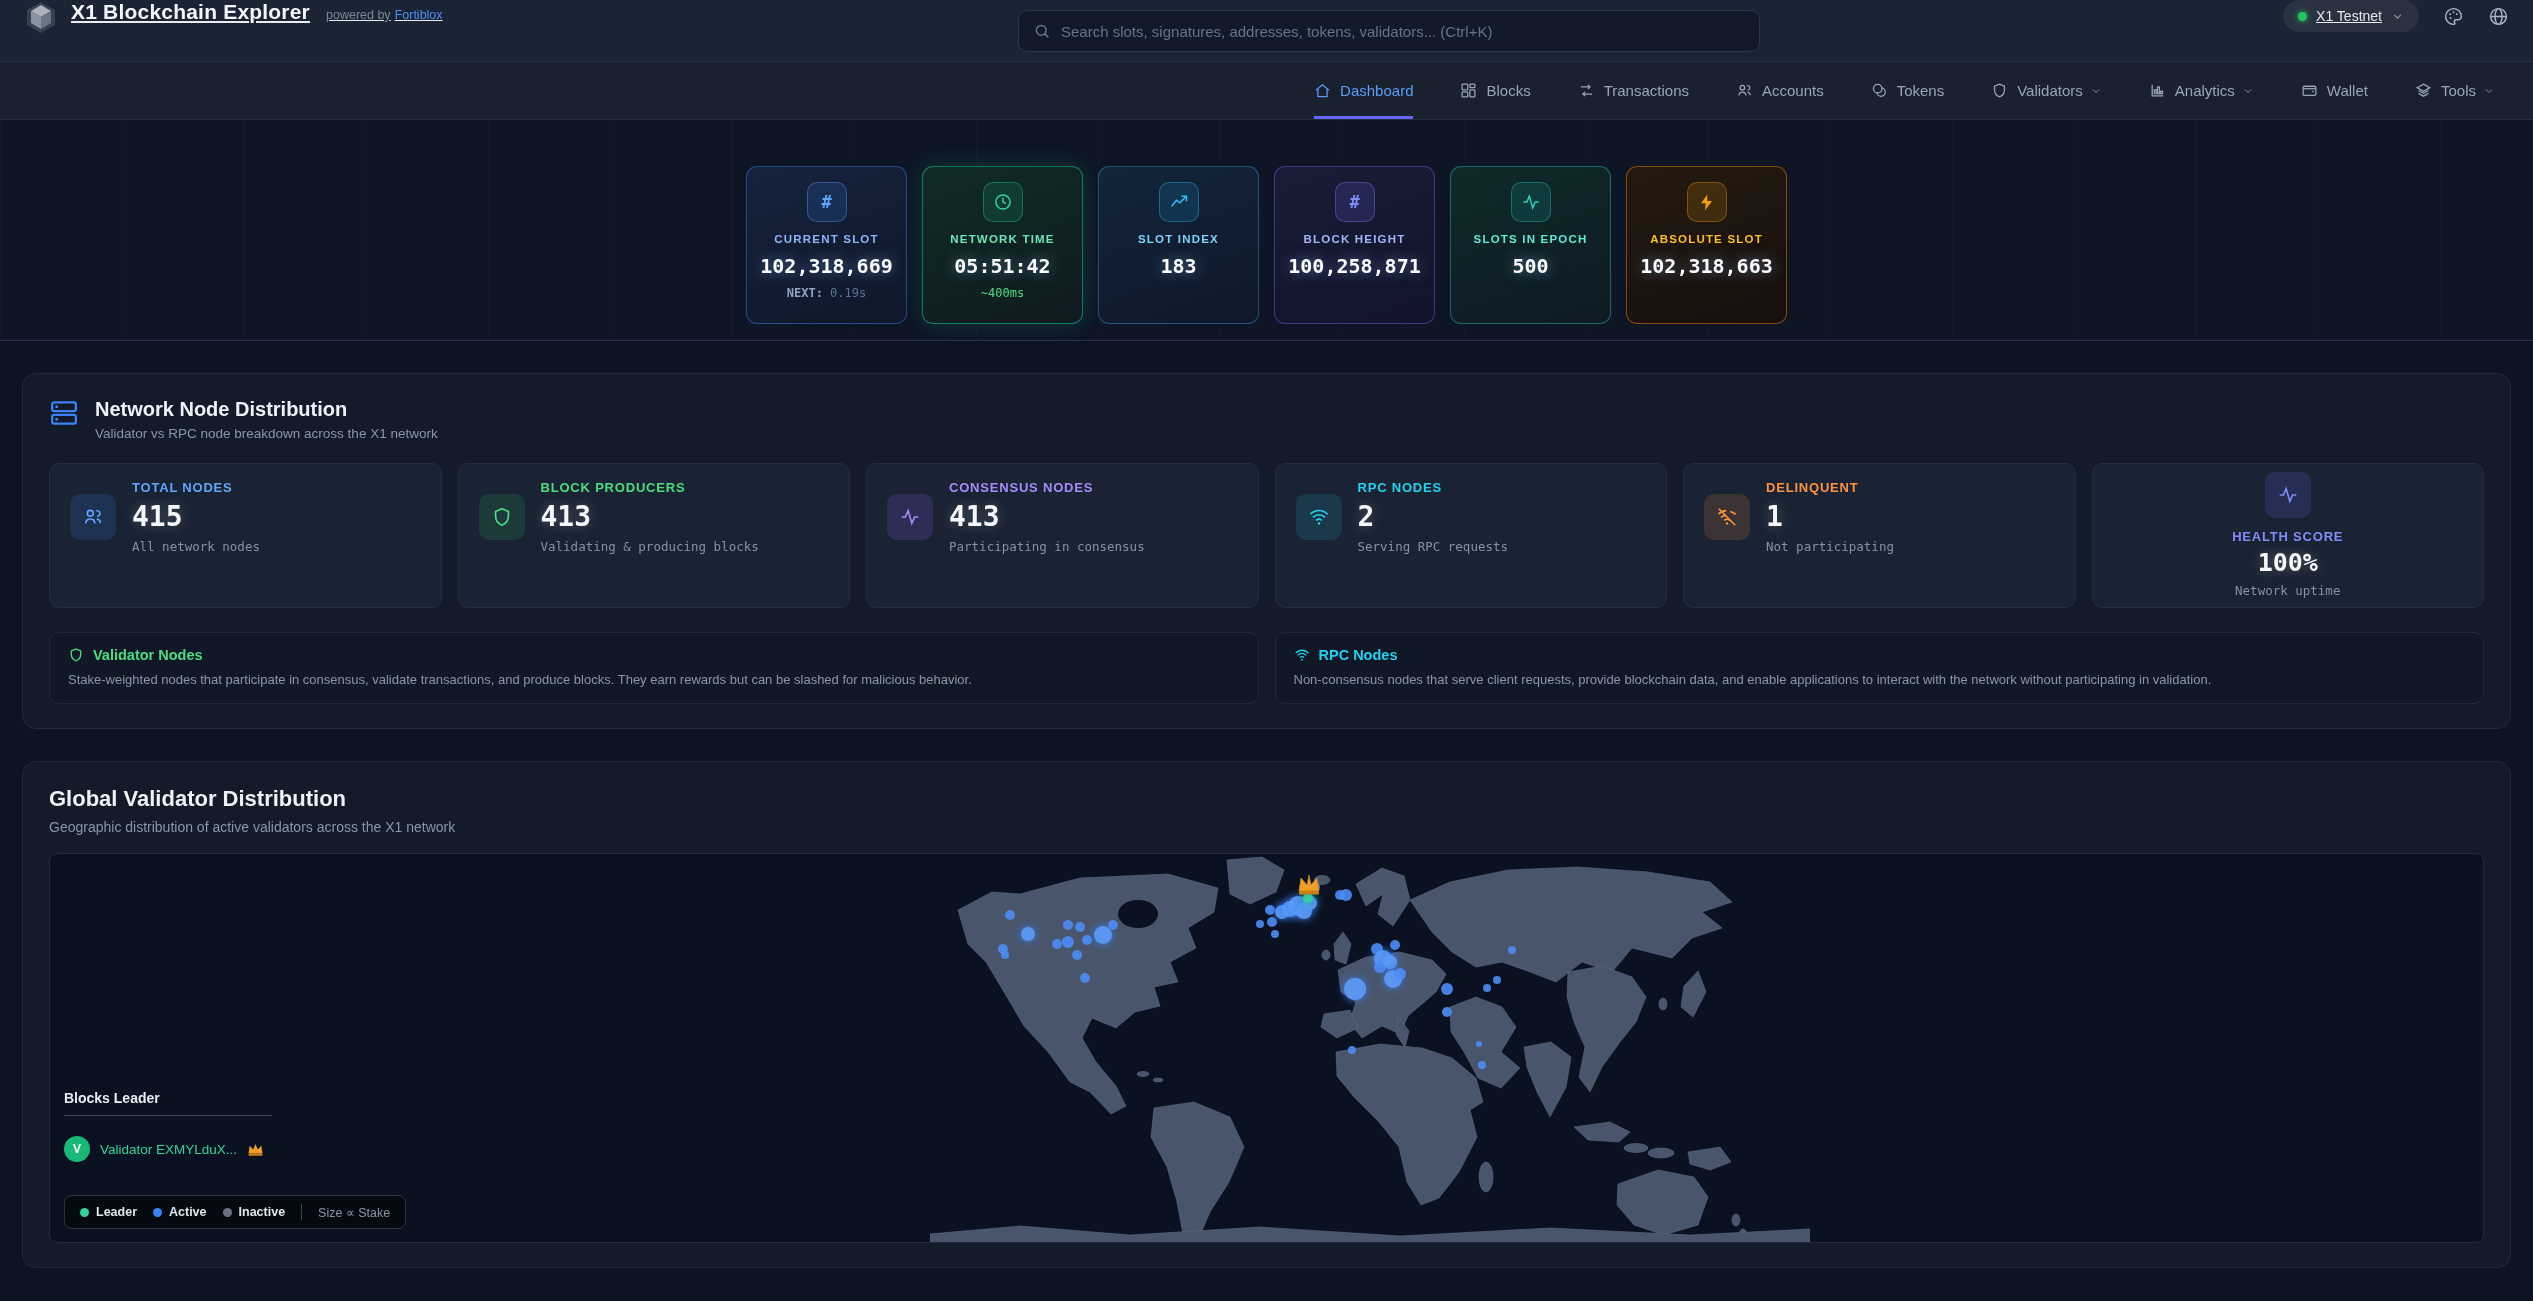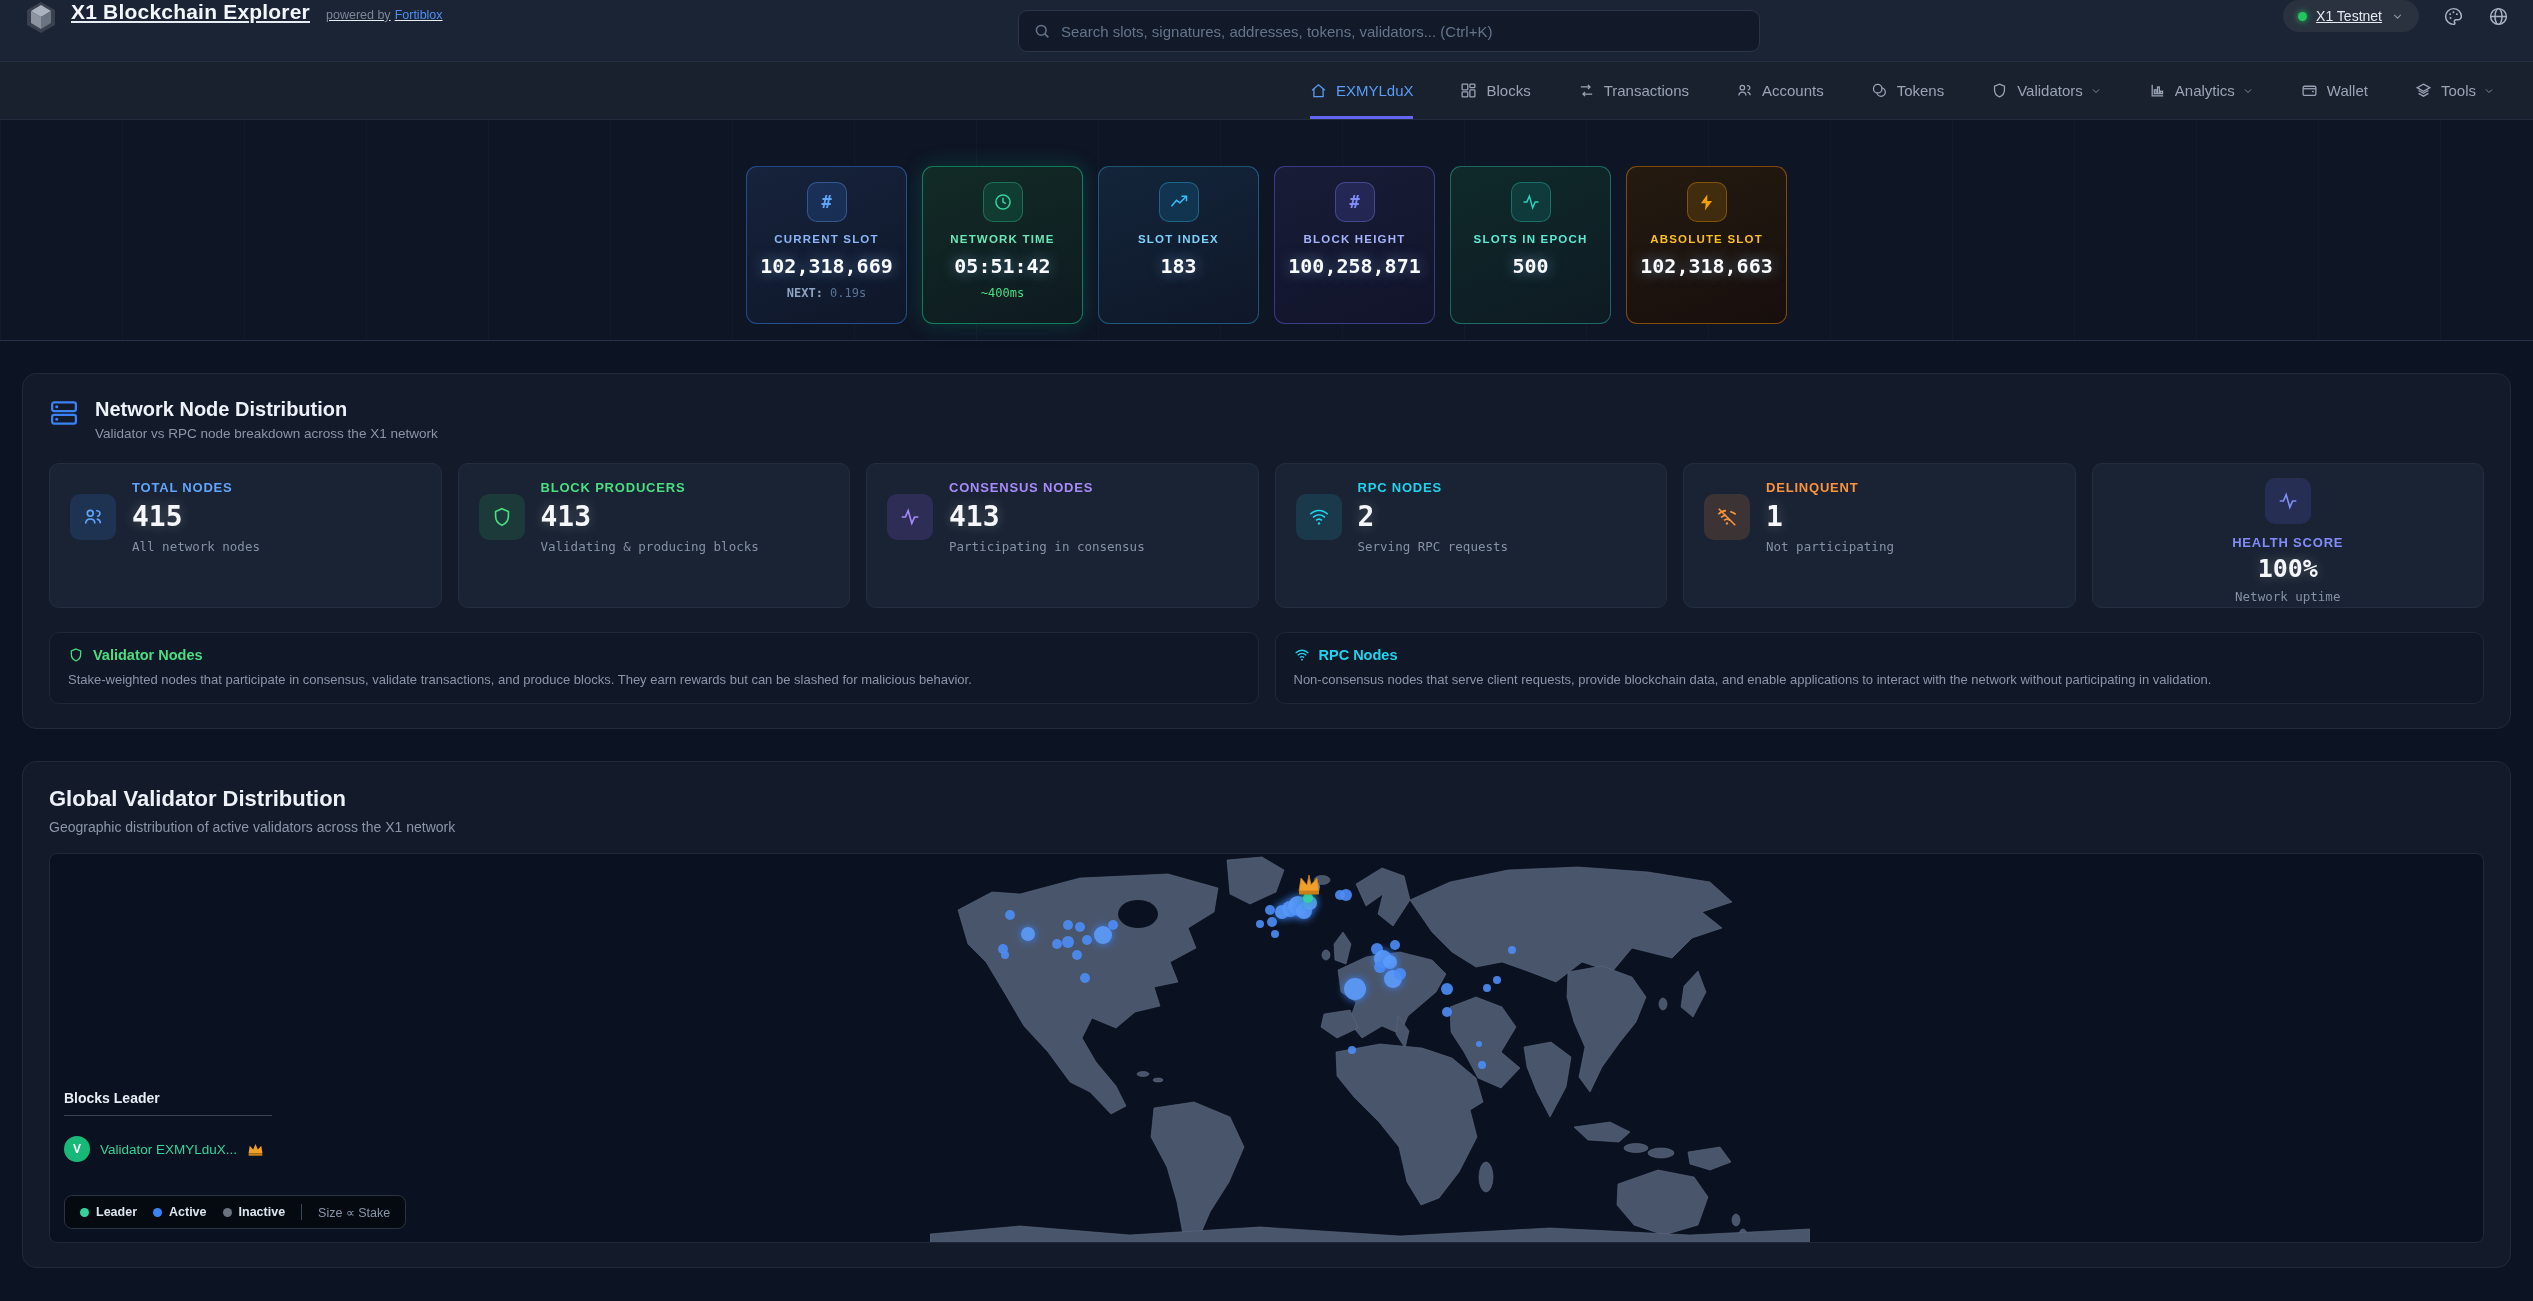--- a/index.html
+++ b/index.html
@@ -123,21 +123,21 @@
   .nc-label { font-size:13px; font-weight:bold; letter-spacing:.8px; }
   .nc-value { font-size:28px; font-weight:bold; color:#f5f7fa; font-family:"DejaVu Sans Mono",monospace; margin-top:5px;
               text-shadow:0 0 12px rgba(255,255,255,.25); }
   .nc-desc { font-size:12.5px; color:#8591a5; font-family:"DejaVu Sans Mono",monospace; margin-top:6px; }
   .t-blue { color:#60a5fa; } .b-blue { background:rgba(59,130,246,.16); color:#60a5fa; }
   .t-green { color:#4ade80; } .b-green { background:rgba(34,197,94,.15); color:#4ade80; }
   .t-purple { color:#a78bfa; } .b-purple { background:rgba(139,92,246,.18); color:#a78bfa; }
   .t-cyan { color:#22d3ee; } .b-cyan { background:rgba(34,211,238,.13); color:#22d3ee; }
   .t-orange { color:#fb923c; } .b-orange { background:rgba(251,146,60,.15); color:#fb923c; }
   .t-indigo { color:#818cf8; } .b-indigo { background:rgba(99,102,241,.18); color:#818cf8; }
-  .nc.centered { flex-direction:column; align-items:center; text-align:center; gap:0; padding-top:14px; }
+  .nc.centered { flex-direction:column; align-items:center; text-align:center; gap:0; padding-top:8px; }
   .nc.centered .nc-ibox { margin-top:0; }
   .nc.centered .nc-label { margin-top:11px; }
   .nc.centered .nc-value { font-size:25px; margin-top:4px; }
 
   .info-row { display:grid; grid-template-columns:1fr 1fr; gap:16px; margin-top:24px; }
   .info-box { background:#101828; border:1px solid #1e2838; border-radius:10px; padding:14px 18px 16px; }
   .info-head { display:flex; align-items:center; gap:9px; font-size:14.5px; font-weight:bold; }
   .info-desc { font-size:13px; color:#8b95a8; margin-top:9px; }
 
   
@@ -226,21 +226,21 @@
 </header>
 
 <nav class="navbar">
   <a class="nav-item active">
     <span>
         <svg width="17" height="17" viewBox="0 0 24 24" fill="none" stroke="currentColor" stroke-width="1.8">
           <path d="M3 11.5 L12 4 L21 11.5"></path>
           <path d="M5.5 9.8 V20.5 H18.5 V9.8"></path>
         </svg>
       </span>
-    <span>EXMYLduX</span>
+    <span>Dashboard</span>
   </a>
   <a class="nav-item">
     <span>
         <svg width="17" height="17" viewBox="0 0 24 24" fill="none" stroke="currentColor" stroke-width="1.8">
           <rect x="3" y="3" width="8" height="8" rx="1"></rect>
           <rect x="14" y="3" width="7" height="5" rx="1"></rect>
           <rect x="14" y="11" width="7" height="10" rx="1"></rect>
           <rect x="3" y="14" width="8" height="7" rx="1"></rect>
         </svg>
       </span>

